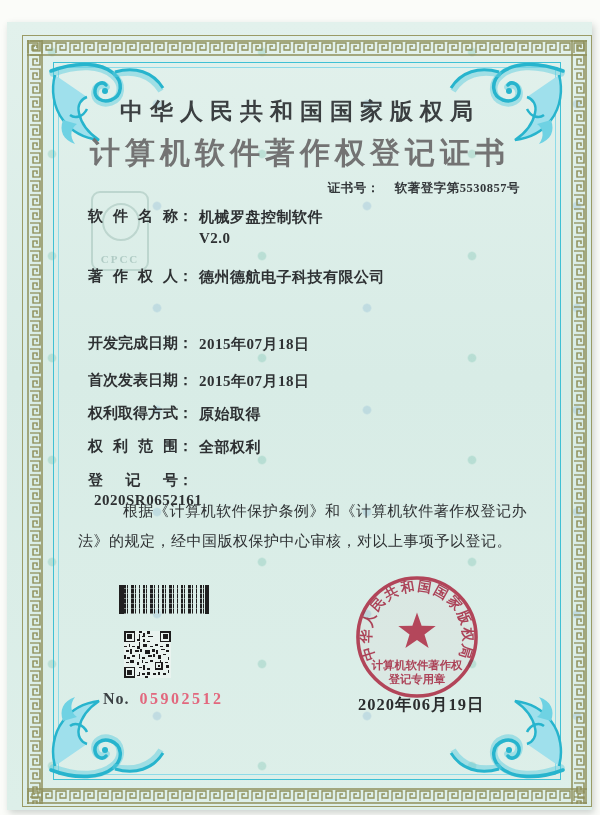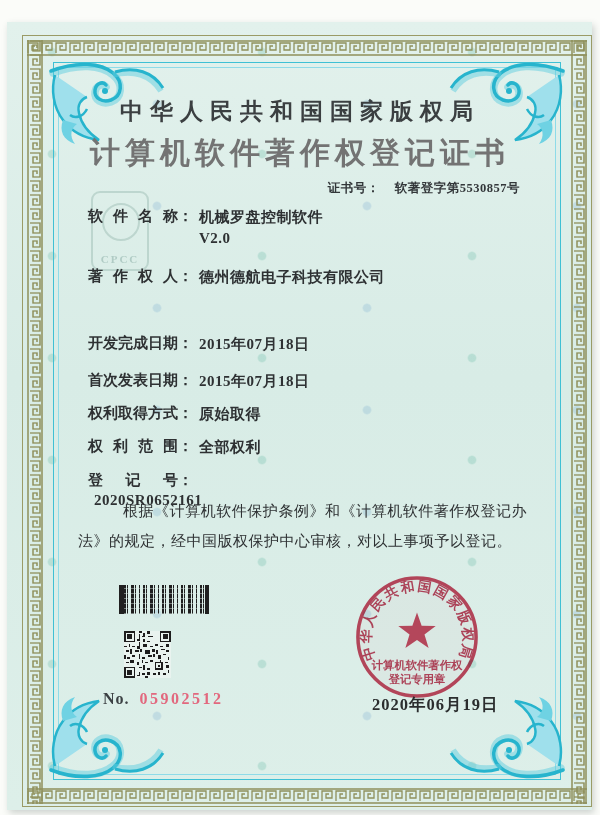--- a/index.html
+++ b/index.html
@@ -90,21 +90,21 @@
   .qr { position:absolute; left:124px; top:631px; width:47px; height:47px; }
 
   .serial { position:absolute; left:103px; top:690px; font-size:16px; }
   .serial .no-prefix { color:#3c4144; font-weight:600; letter-spacing:1px; }
   .serial .no-value  { color:#e2687e; font-weight:600; letter-spacing:2.5px; margin-left:6px; }
 
   
   .seal { position:absolute; left:353px; top:573px; width:128px; height:128px;
           opacity:.93; mix-blend-mode:multiply; }
   .issue-date {
-    position:absolute; left:372px; top:694px;
+    position:absolute; left:358px; top:694px;
     font-size:16.5px; font-weight:700; letter-spacing:1px; color:#2b2d2e;
   }
 
   
   .emboss {
     position:absolute; left:84px; top:169px; width:58px; height:80px;
     border:2px solid rgba(150,183,176,.45); border-radius:9px;
   }
   .emboss .ecirc {
     position:absolute; left:9px; top:10px; width:38px; height:38px;

